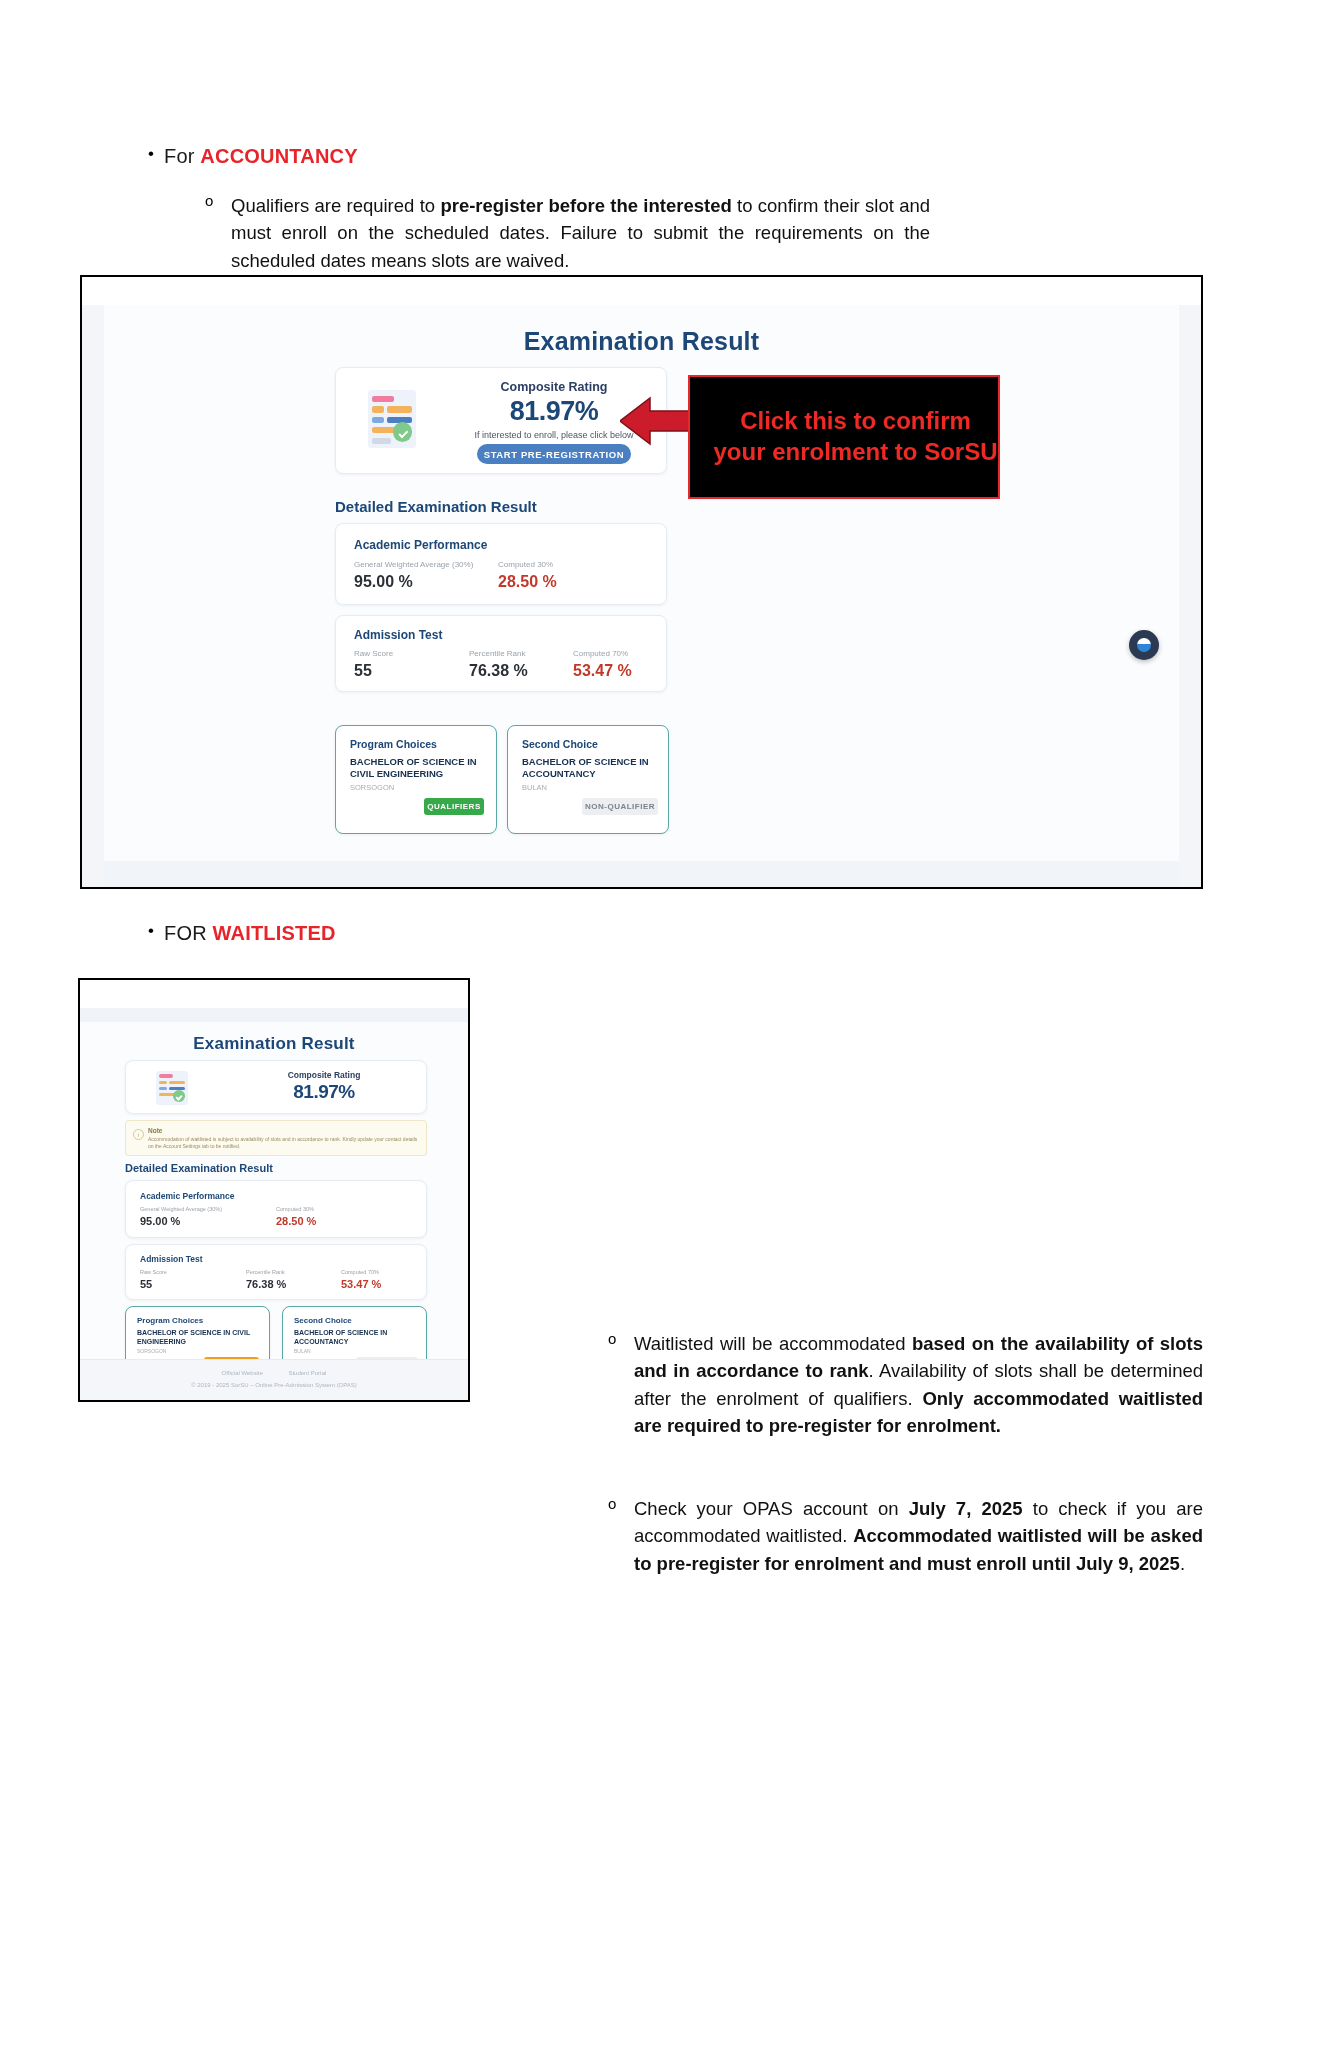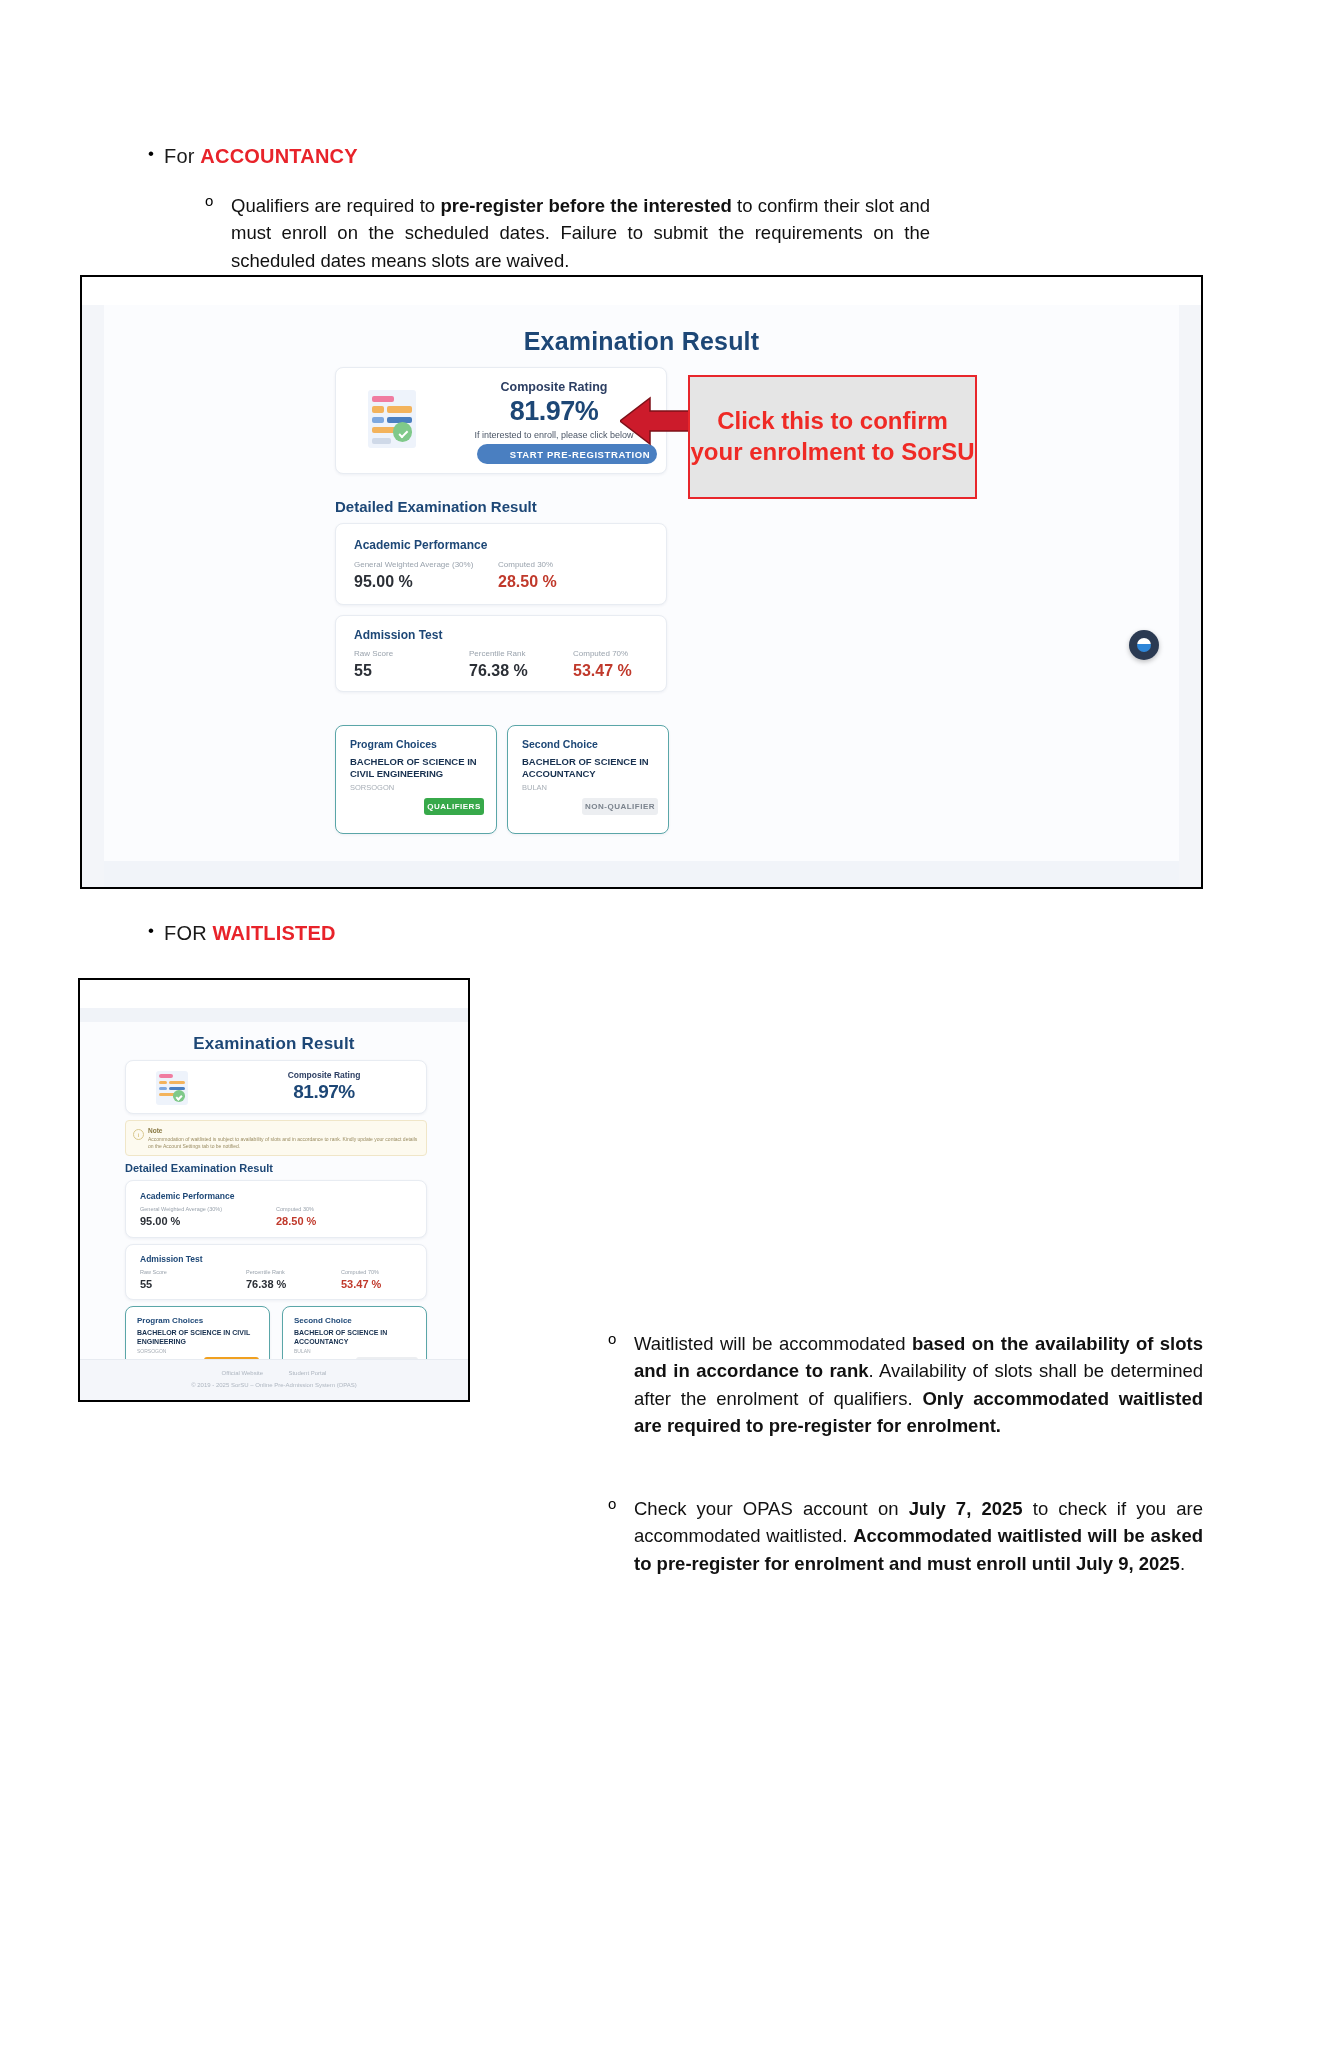--- a/index.html
+++ b/index.html
@@ -75,23 +75,23 @@
   .foot .lnks,.foot .copy{position:absolute;width:100%;text-align:center;color:#aeb6c0;}
 
   
   .chatw{position:absolute;border-radius:50%;background:#2b3a52;
      box-shadow:0 2px 5px rgba(0,0,0,.25);}
   .chatw .in{position:absolute;left:26%;top:26%;width:48%;height:48%;border-radius:50%;
      background:linear-gradient(#ffffff 0 46%, #2e86d8 46% 100%);}
 
   
   .callout{
-    position:absolute;background:#e5e5e5;border:2px solid #e8262b;
+    position:absolute;background:#000000;border:2px solid #e8262b;
     display:flex;align-items:center;justify-content:center;text-align:center;
-    color:#ef2a25;font-weight:700;line-height:1.28;
+    color:#ef2a25;font-weight:700;line-height:1.28;padding-left:23px;
   }
   .arrow{position:absolute;}
 </style>
 </head>
 <body>
 
 <div class="page">
 
   <div class="bullet-l1" style="left:148px;top:145px;">
     <span class="dot">•</span>
@@ -122,21 +122,21 @@
           <div class="row" style="left:40%;top:28%;width:52%;background:#f3b35c;"></div>
           <div class="row" style="left:8%;top:46%;width:26%;background:#7fa9e0;"></div>
           <div class="row" style="left:40%;top:46%;width:52%;background:#4a7fc1;"></div>
           <div class="row" style="left:8%;top:64%;width:60%;background:#f3b35c;"></div>
           <div class="row" style="left:8%;top:82%;width:40%;background:#cfd9e8;"></div>
           <div class="chk" style="left:52%;top:56%;width:40%;height:34%;"></div>
         </div>
         <div class="comp-lbl" style="position:absolute;left:118px;top:12px;width:200px;text-align:center;font-size:12.5px;">Composite Rating</div>
         <div class="comp-val" style="position:absolute;left:118px;top:28px;width:200px;text-align:center;font-size:27px;">81.97%</div>
         <div class="comp-hint" style="position:absolute;left:98px;top:62px;width:240px;text-align:center;font-size:9px;">If interested to enroll, please click below</div>
-        <div class="btn-prereg" style="position:absolute;left:141px;top:76px;width:154px;height:20px;font-size:9.5px;padding-left:26px;">START PRE-REGISTRATION</div>
+        <div class="btn-prereg" style="position:absolute;left:141px;top:76px;width:154px;height:20px;font-size:9.5px;">START PRE-REGISTRATION</div>
       </div>
 
       <div class="lbl-h" style="position:absolute;left:253px;top:193px;font-size:15px;">Detailed Examination Result</div>
 
       <div class="card" style="left:253px;top:218px;width:330px;height:80px;">
         <div class="lbl-h" style="position:absolute;left:18px;top:14px;font-size:12px;">Academic Performance</div>
         <div style="position:absolute;left:18px;top:36px;">
           <div class="lbl-s" style="font-size:8px;">General Weighted Average (30%)</div>
           <div class="val" style="font-size:16px;margin-top:4px;">95.00 %</div>
         </div>

